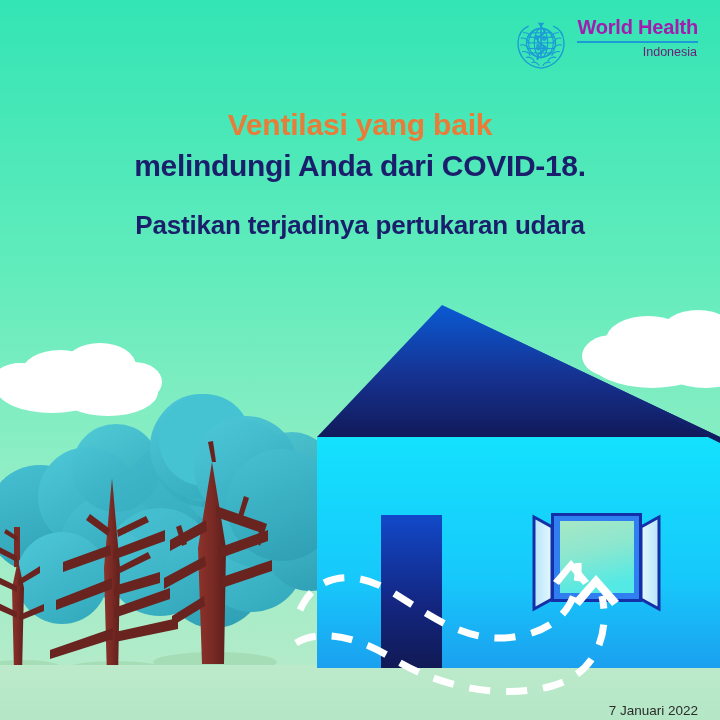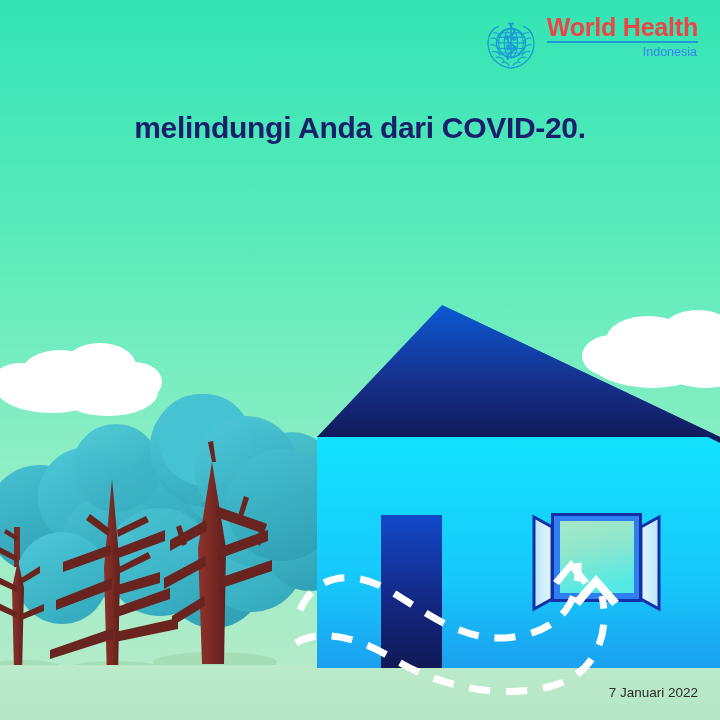--- a/index.html
+++ b/index.html
@@ -37,36 +37,36 @@
     align-items: flex-start;
     gap: 8px;
   }
   #who-emblem { width: 56px; height: 56px; flex: 0 0 auto; }
   #who-wordmark {
     display: flex;
     flex-direction: column;
     align-items: flex-start;
   }
   #who-wordmark .l1, #who-wordmark .l2 {
-    font-size: 25px;
+    font-size: 20px;
     font-weight: bold;
     line-height: 22px;
-    color: #ef4444;
+    color: #a21caf;
     letter-spacing: -0.2px;
     white-space: nowrap;
   }
   #who-rule {
     width: 100%;
     height: 1.5px;
     background: #1b9ad6;
     margin: 3px 0 2px 0;
   }
   #who-country {
     font-size: 12.5px;
-    color: #3b82f6;
+    color: #701a75;
     align-self: flex-end;
     padding-right: 1px;
     white-space: nowrap;
   }
   
   #headline {
     position: absolute;
     left: 0;
     top: 106px;
     width: 720px;
@@ -97,21 +97,21 @@
     font-size: 26px;
     font-weight: bold;
     color: #1b1f6b;
     line-height: 38px;
     letter-spacing: -0.2px;
   }
   
   #date-stamp {
     position: absolute;
     right: 22px;
-    bottom: 20px;
+    bottom: 2px;
     font-size: 13.5px;
     color: #2b2b2b;
     white-space: nowrap;
     margin-left: 48px;
   }
 </style>
 </head>
 <body>
 
 <div id="poster">
@@ -348,21 +348,23 @@
         </g>
       </svg>
       <div id="who-wordmark">
         <div class="l1">World Health</div>
         <div id="who-rule"></div>
         <div id="who-country">Indonesia</div>
       </div>
     </div>
 
     <div id="headline">
-      <div class="line-b">melindungi Anda dari COVID-20.</div>
+      <div class="line-a">Ventilasi yang baik</div>
+      <div class="line-b">melindungi Anda dari COVID-18.</div>
     </div>
 
     <div id="subhead">
+      <div class="line">Pastikan terjadinya pertukaran udara</div>
     </div>
 
     <div id="date-stamp">7 Januari 2022</div>
   </div>
 </div>
 
 </body></html>

